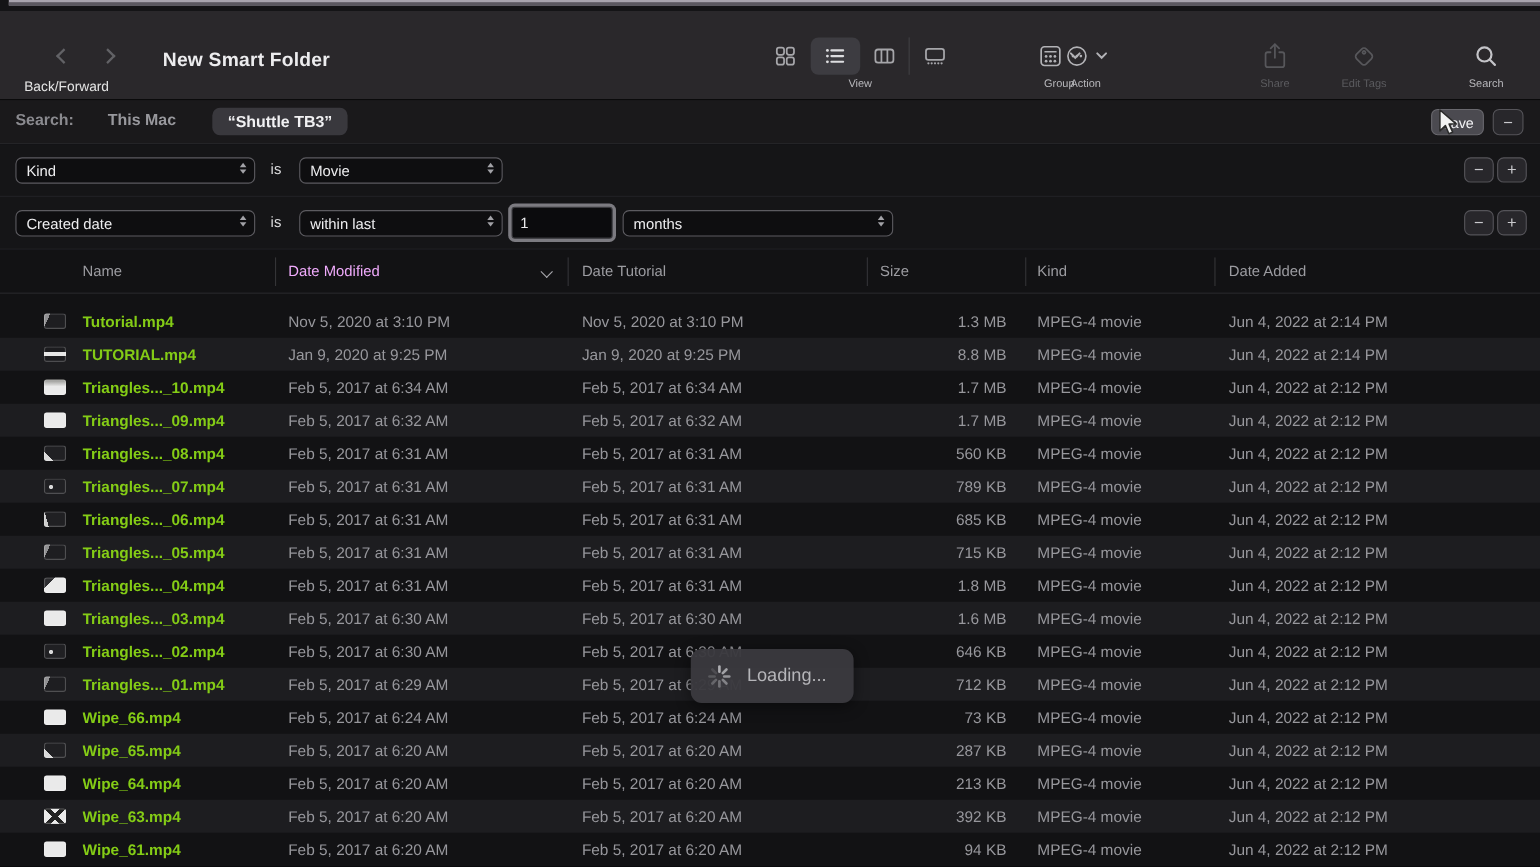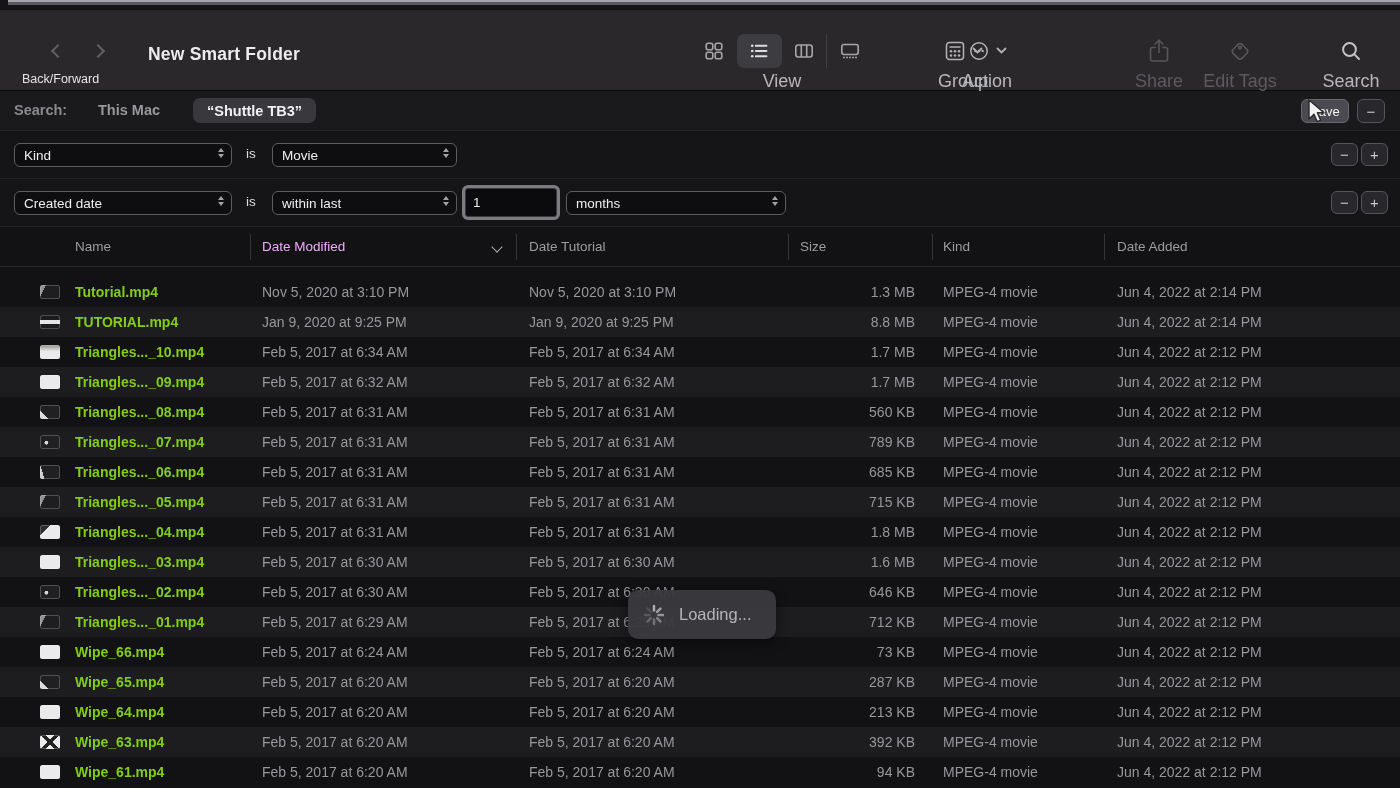--- a/index.html
+++ b/index.html
@@ -15,21 +15,21 @@
   .toolbar { position:absolute; top:10px; left:0; width:100%; height:81px; background:#2a282b; border-bottom:1px solid #0a0a0b; }
   .nav-btn { position:absolute; top:30px; width:20px; height:22px; background:none; border:none; cursor:default; }
   .chev { display:inline-block; width:10px; height:10px; }
   .chev-left  { border-left:2.2px solid #626266; border-bottom:2.2px solid #626266; transform:rotate(45deg); }
   .chev-right { border-right:2.2px solid #626266; border-top:2.2px solid #626266; transform:rotate(45deg); }
   .nav-label { position:absolute; left:22px; top:62px; font-size:12.5px; color:#e5e5e5;text-align:right; }
   .win-title { position:absolute; left:148px; top:34px; font-size:17.5px; font-weight:700; color:#ececee; letter-spacing:.2px; }
 
   .tool { position:absolute; top:24px; display:flex; flex-direction:column; align-items:center; }
   .tool .icon-row { height:34px; display:flex; align-items:center; justify-content:center; gap:5px; }
-  .tool-label { margin-top:3px; font-size:18px; color:#b7b7bb; }
+  .tool-label { margin-top:3px; font-size:10px; color:#b7b7bb; }
   .tool.dim .tool-label { color:#5b5b5f; }
   .tool svg { display:block; }
 
   .view-seg { display:flex; width:180px; height:34px; }
   .seg { flex:1; display:flex; align-items:center; justify-content:center; }
   .seg.selected { background:#3d3c41; border-radius:7px; }
   .seg.div { border-left:1px solid #403f44; }
 
   
   .scope-bar { position:absolute; top:91px; left:0; width:100%; height:40px; background:#1a191b; border-bottom:1px solid #242427; }
@@ -267,21 +267,21 @@
     </div>
     <span class="is-label" style="left:246px;">is</span>
     <div class="fselect" style="left:272px; width:185px;">
       <span>within last</span>
       <span class="updown">
           <span class="tri-up"></span>
           <span class="tri-down"></span>
         </span>
     </div>
     <input class="amount-input" type="text" value="1" style="">
-    <div class="fselect" style="left:566px; width:220px;">
+    <div class="fselect" style="left:566px; width:246px;">
       <span>months</span>
       <span class="updown">
           <span class="tri-up"></span>
           <span class="tri-down"></span>
         </span>
     </div>
     <button class="row-btn" style="left:1331px;">−</button>
     <button class="row-btn" style="left:1361px;">+</button>
   </div>
 

